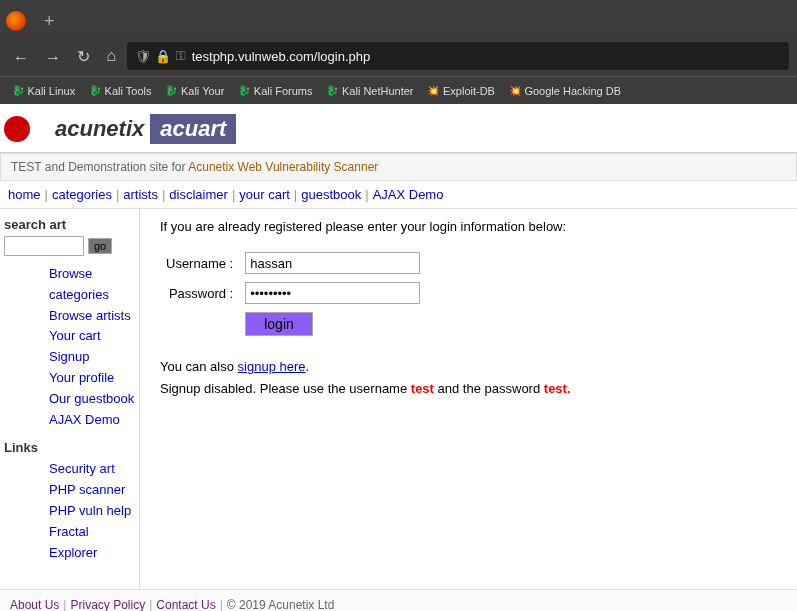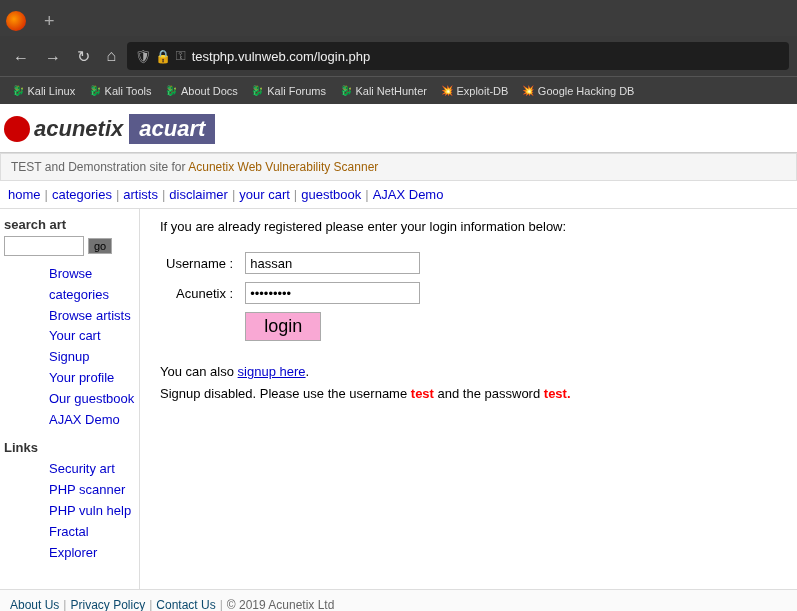--- a/index.html
+++ b/index.html
@@ -20,21 +20,21 @@
     .bookmarks-bar { background: #3c3c3c; padding: 4px 6px; display: flex; align-items: center; gap: 2px; overflow: hidden; height: 28px; border-top: 1px solid #555; }
     .bookmark-item { display: flex; align-items: center; gap: 3px; color: #ddd; font-size: 11px; padding: 2px 6px; border-radius: 3px; cursor: pointer; white-space: nowrap; }
 
     
     .page-wrapper { background: #fff; width: 797px; }
 
     
     .logo-area { padding: 10px 0 8px 4px; border-bottom: 1px solid #ccc; display: flex; align-items: center; gap: 0; }
     .logo-acunetix { display: flex; align-items: center; gap: 4px; }
     .logo-red-circle { width: 26px; height: 26px; background: #cc0000; border-radius: 50%; display: inline-block; }
-    .logo-text-acunetix { font-size: 22px; color: #333; font-weight: bold; font-style: italic; }
+    .logo-text-acunetix { font-size: 22px; color: #333; font-weight: bold; font-style: italic; margin-left: 21px; }
     .logo-acuart { background: #5a5a8a; color: #fff; font-size: 22px; font-weight: bold; padding: 2px 10px; margin-left: 6px; font-style: italic; }
 
     
     .test-banner { background: #f5f5f5; border: 1px solid #ddd; padding: 6px 10px; font-size: 12px; color: #666; margin: 0; }
     .test-banner a { color: #a16207; text-decoration: none; }
 
     
     .main-nav { display: flex; align-items: center; padding: 6px 0 6px 4px; border-bottom: 1px solid #ddd; gap: 0; font-size: 13px; }
     .main-nav a { color: #00c; text-decoration: none; padding: 0 4px; }
     .main-nav .sep { color: #999; }
@@ -51,28 +51,28 @@
     .sidebar-link { display: block; color: #00c; text-decoration: none; font-size: 13px; line-height: 1.6; margin-left: 45px; }
     .sidebar-links-title { font-weight: bold; font-size: 13px; margin: 10px 0 4px; color: #333; }
 
     
     .content { flex: 1; padding: 10px 20px; }
     .login-table { border-collapse: collapse; }
     .login-table td { padding: 4px 6px; font-size: 13px; vertical-align: middle; }
     .login-table td:first-child { text-align: right; font-size: 13px; }
     .login-input { border: 1px solid #aaa; width: 175px; height: 22px; font-size: 13px; padding: 1px 4px; }
     .login-btn-td { padding-top: 6px; }
-    .login-btn { background: #f9a8d4; border: 1px solid #aaa; padding: 3px 18px; font-size: 18px; cursor: pointer; }
+    .login-btn { background: #8b5cf6; border: 1px solid #aaa; padding: 3px 18px; font-size: 14px; cursor: pointer; }
     .signup-note { margin-top: 16px; font-size: 13px; line-height: 1.7; }
     .signup-note a { color: #00c; }
     .red-text { color: red; font-weight: bold; }
 
     
     .footer { border-top: 1px solid #ddd; padding: 8px 10px; font-size: 12px; color: #666; display: flex; align-items: center; gap: 4px; background: #fafafa; }
-    .footer a { color: #0c4a6e; text-decoration: none; }
+    .footer a { color: #701a75; text-decoration: none; }
     .footer-sep { color: #aaa; }
   </style>
 </head>
 <body>
 
 <div class="browser-chrome">
 
   <div class="tab-bar">
 
     <div style="width:20px;height:20px;background:radial-gradient(circle at 40% 40%,#ff9500,#cc1100);border-radius:50%;margin-right:8px;flex-shrink:0;"></div>
@@ -98,21 +98,21 @@
     <div class="bookmark-item">
       <span style="font-size:10px;">🐉</span>
       <span>Kali Linux</span>
     </div>
     <div class="bookmark-item">
       <span style="font-size:10px;">🐉</span>
       <span>Kali Tools</span>
     </div>
     <div class="bookmark-item">
       <span style="font-size:10px;">🐉</span>
-      <span>About Docs</span>
+      <span>Kali Your</span>
     </div>
     <div class="bookmark-item">
       <span style="font-size:10px;">🐉</span>
       <span>Kali Forums</span>
     </div>
     <div class="bookmark-item">
       <span style="font-size:10px;">🐉</span>
       <span>Kali NetHunter</span>
     </div>
     <div class="bookmark-item">
@@ -186,21 +186,21 @@
 
       <table class="login-table">
         <tbody>
             <tr>
           <td>Username :</td>
           <td>
             <input type="text" class="login-input" value="hassan" style="">
           </td>
         </tr>
         <tr>
-          <td>Acunetix :</td>
+          <td>Password :</td>
           <td>
             <input type="password" class="login-input" value="password1" style="">
           </td>
         </tr>
         <tr>
           <td></td>
           <td class="login-btn-td">
             <button class="login-btn">login</button>
           </td>
         </tr>

